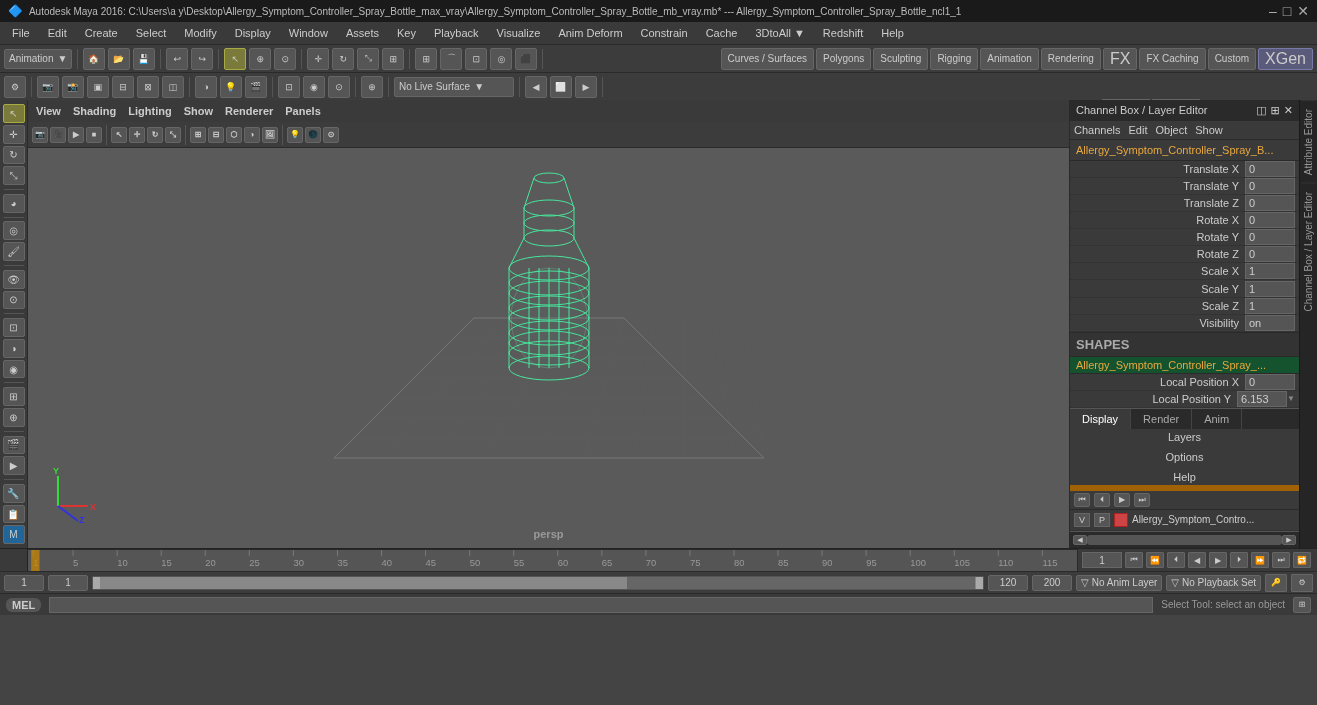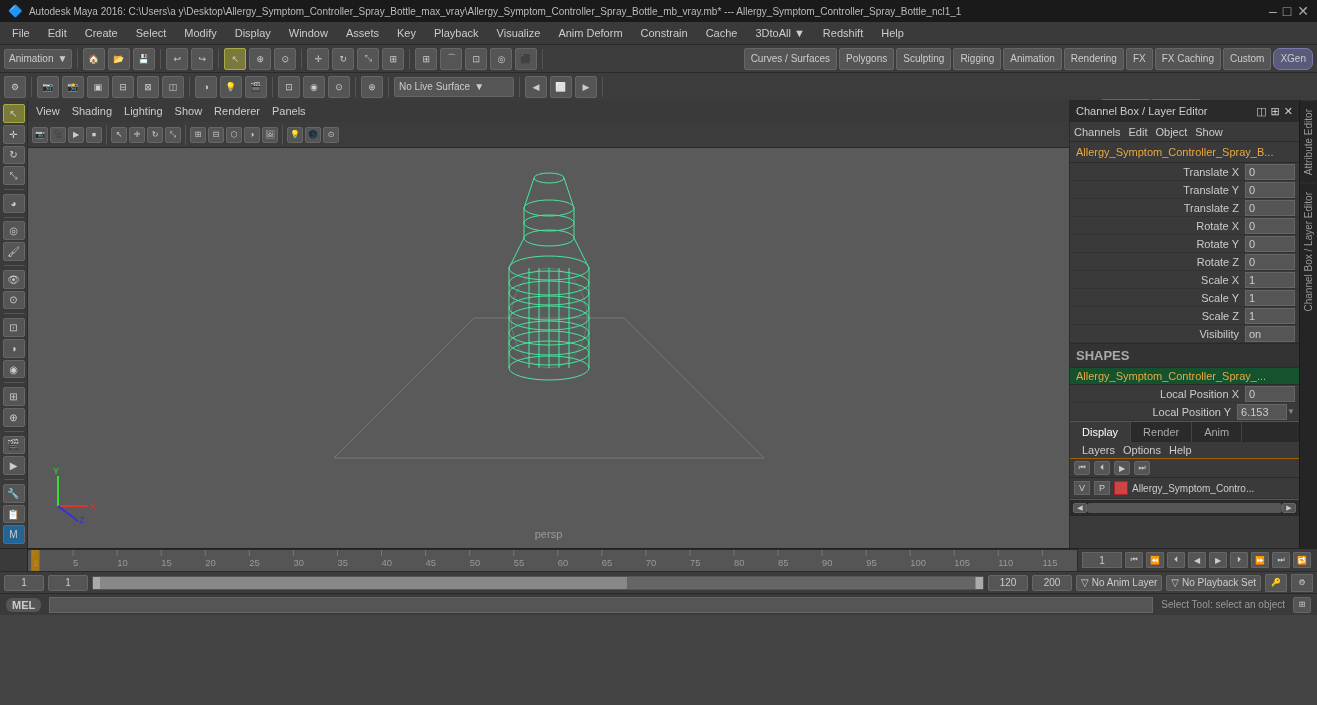--- a/index.html
+++ b/index.html
@@ -110,20 +110,21 @@
     }
     .lt-btn.active { background: #7a7a3a; border-color: #aaaa44; }
     .lt-sep { width: 20px; height: 1px; background: #555; margin: 2px 0; }
 
     
     #viewport {
       flex: 1;
       background: #5a5a5a;
       position: relative;
       overflow: hidden;
+      font-weight: bold;
     }
 
     
     #viewport-topbar {
       height: 22px;
       background: #3a3a3a;
       display: flex;
       align-items: center;
       padding: 0 8px;
       gap: 12px;
@@ -269,25 +270,26 @@
       font-size: 11px;
       cursor: pointer;
       color: #aaa;
       border-right: 1px solid #444;
     }
     .layer-tab.active { background: #3a3a3a; color: #fff; }
 
     #layer-menu {
       display: flex;
       align-items: center;
-      padding: 2px 12px;
+      padding: 2px 4px;
       gap: 8px;
       font-size: 11px;
       background: #3a3a3a;
-      border-bottom: 1px solid #a16207;
+      border-bottom: 6px solid #a16207;
+      flex-direction: column;
     }
     .lm-item { cursor: pointer; color: #ccc; }
 
     #layer-icons {
       display: flex;
       align-items: center;
       padding: 2px 4px;
       gap: 4px;
       background: #3a3a3a;
       border-bottom: 1px solid #2a2a2a;
@@ -532,24 +534,24 @@
   <div class="tb-btn">⬛</div>
   <div class="tb-sep"></div>
 
   <div style="margin-left:auto;display:flex;gap:2px;align-items:center;">
     <div class="tb-btn" style="width:auto;padding:0 6px;font-size:10px;">Curves / Surfaces</div>
     <div class="tb-btn" style="width:auto;padding:0 6px;font-size:10px;">Polygons</div>
     <div class="tb-btn" style="width:auto;padding:0 6px;font-size:10px;">Sculpting</div>
     <div class="tb-btn" style="width:auto;padding:0 6px;font-size:10px;">Rigging</div>
     <div class="tb-btn" style="width:auto;padding:0 6px;font-size:10px;">Animation</div>
     <div class="tb-btn" style="width:auto;padding:0 6px;font-size:10px;">Rendering</div>
-    <div class="tb-btn" style="width:auto;padding:0 6px;font-size:10px;">FX</div>
+    <div class="tb-btn" style="width:auto;padding:0 6px;font-size:16px;">FX</div>
     <div class="tb-btn" style="width:auto;padding:0 6px;font-size:10px;">FX Caching</div>
     <div class="tb-btn" style="width:auto;padding:0 6px;font-size:10px;">Custom</div>
-    <div class="tb-btn" style="width:auto;padding:0 6px;font-size:10px;background:#5a5a7a;border-color:#7a7aaa;border-radius:7px;">XGen</div>
+    <div class="tb-btn" style="width:auto;padding:0 6px;font-size:16px;background:#5a5a7a;border-color:#7a7aaa;">XGen</div>
   </div>
 </div>
 
 <div id="toolbar2">
   <div class="tb-btn">⚙</div>
   <div class="tb-sep"></div>
 
   <div class="tb-btn">📷</div>
   <div class="tb-btn">📸</div>
   <div class="tb-btn">▣</div>

